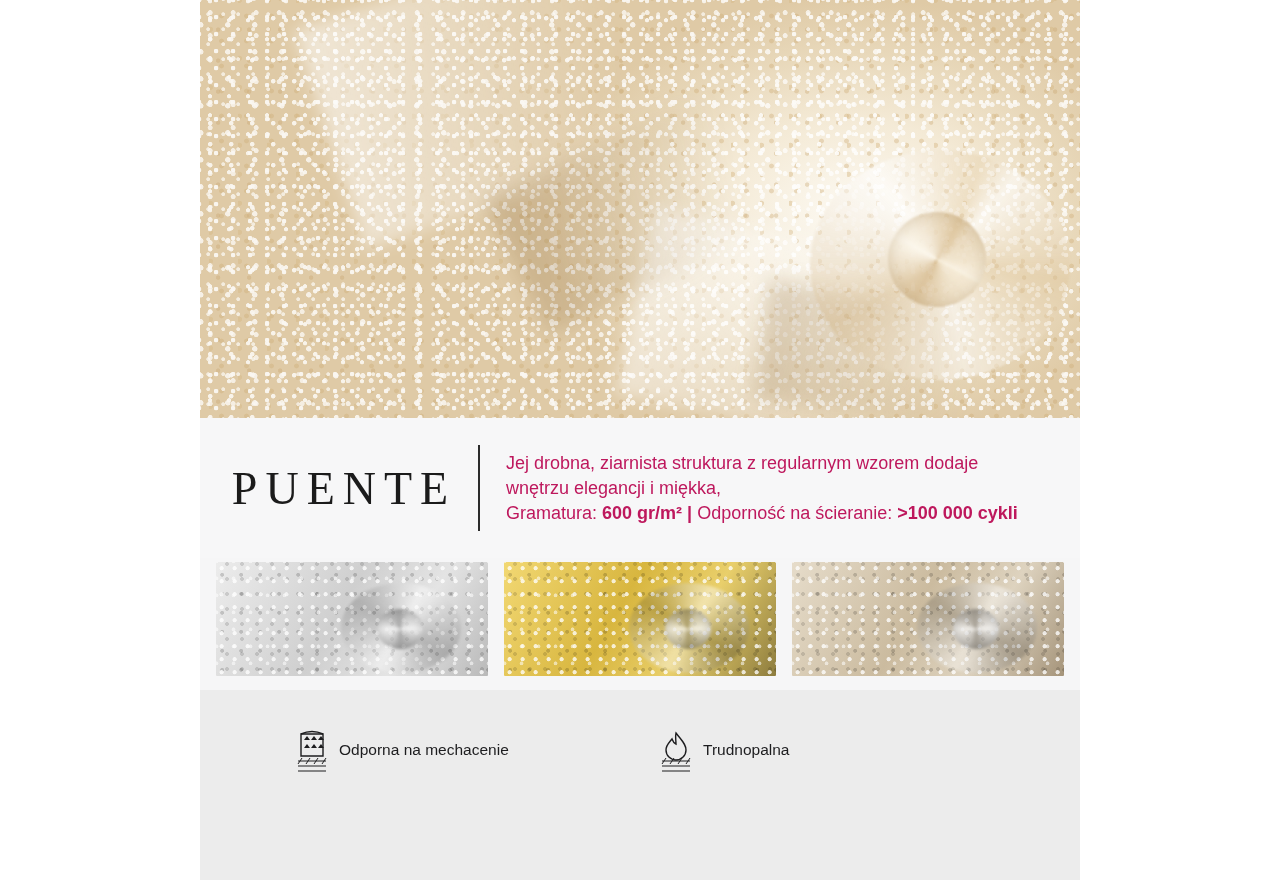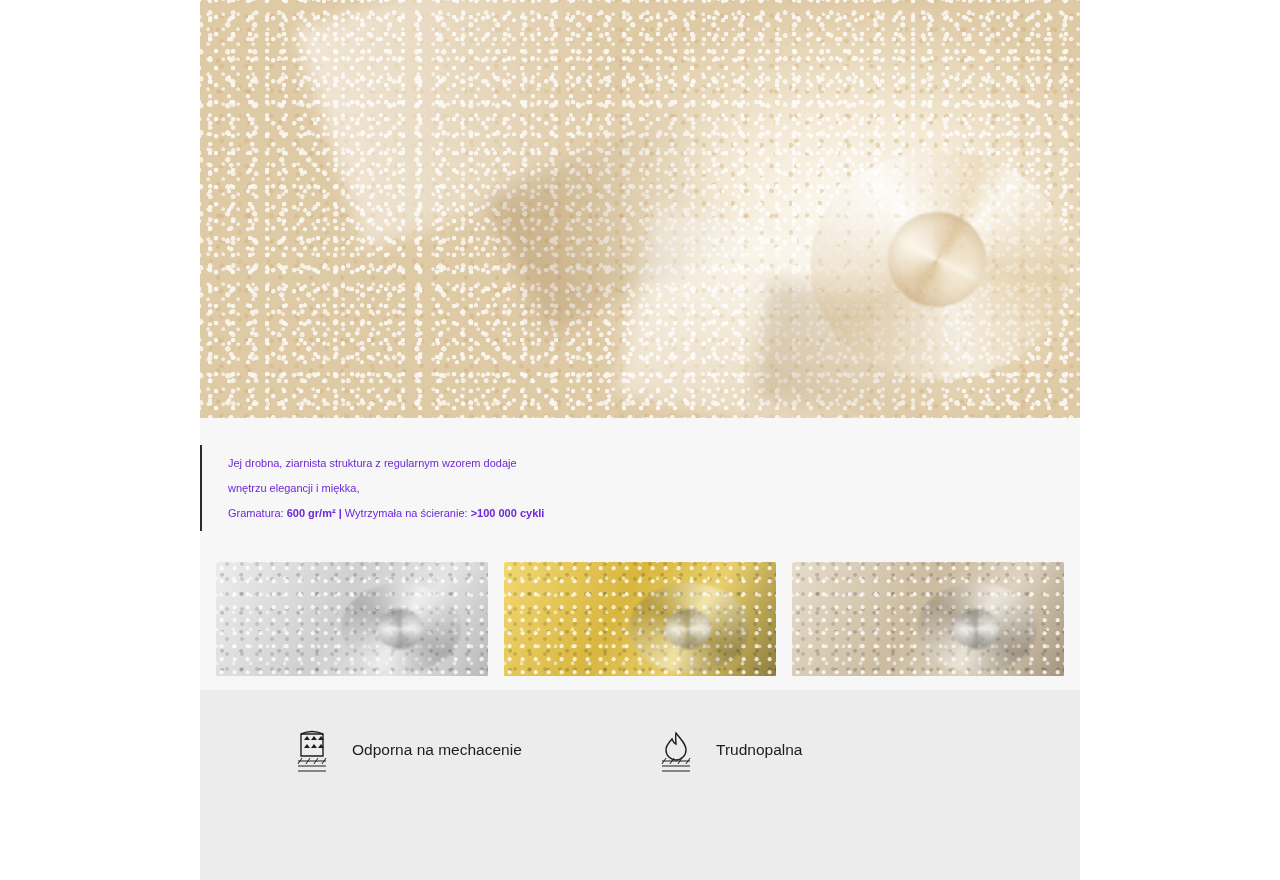--- a/index.html
+++ b/index.html
@@ -129,23 +129,23 @@
     white-space: nowrap;
     padding-left: 10px;
   }
   .divider {
     width: 2px;
     height: 86px;
     background: #2b2b2b;
     margin-right: 26px;
   }
   .desc {
-    font-size: 11px;
+    font-size: 18px;
     line-height: 25px;
-    color: #6d28d9;
+    color: #be185d;
     max-width: 560px;
   }
   .desc .strong { font-weight: 700; }
 
   
   .swatches {
     position: absolute;
     left: 0;
     top: 562px;
     width: 880px;
@@ -208,21 +208,21 @@
   }
   .feat-grid {
     display: grid;
     grid-template-columns: 1fr 1fr;
     row-gap: 48px;
     padding: 10px 62px 0 90px;
   }
   .feat {
     display: flex;
     align-items: center;
-    gap: 18px;
+    gap: 5px;
   }
   .feat-label {
     font-size: 15.5px;
     color: #1d1d1f;
   }
   .icon-box {
     width: 44px;
     height: 48px;
     display: flex;
     align-items: flex-end;
@@ -255,26 +255,29 @@
       <div class="hero-base"></div>
       <div class="hero-tex"></div>
       <div class="hero-fold" style="left:120px;top:-40px;width:420px;height:230px;transform:rotate(-18deg);"></div>
       <div class="hero-fold" style="left:430px;top:250px;width:430px;height:190px;transform:rotate(12deg);"></div>
       <div class="hero-shadow" style="left:300px;top:120px;width:330px;height:150px;transform:rotate(-26deg);"></div>
       <div class="hero-shadow" style="left:560px;top:300px;width:300px;height:120px;transform:rotate(8deg);"></div>
       <div class="hero-swirl"></div>
     </div>
 
     <div class="band">
+      <div class="title-wrap">
+        <div class="brand-title">PUENTE</div>
+      </div>
       <div class="divider"></div>
       <div class="desc">
         <div>Jej drobna, ziarnista struktura z regularnym wzorem dodaje</div>
         <div>wnętrzu elegancji i miękka,</div>
         <div>
-          <span>Gramatura: </span><span class="strong">600 gr/m²</span><span class="strong"> | </span><span>Wytrzymała na ścieranie: </span><span class="strong">&gt;100 000 cykli</span>
+          <span>Gramatura: </span><span class="strong">600 gr/m²</span><span class="strong"> | </span><span>Odporność na ścieranie: </span><span class="strong">&gt;100 000 cykli</span>
         </div>
       </div>
     </div>
 
     <div class="swatches">
       <div class="swatch sw-grey">
         <div class="tex"></div>
         <div class="swirl"></div>
       </div>
       <div class="swatch sw-yellow">

